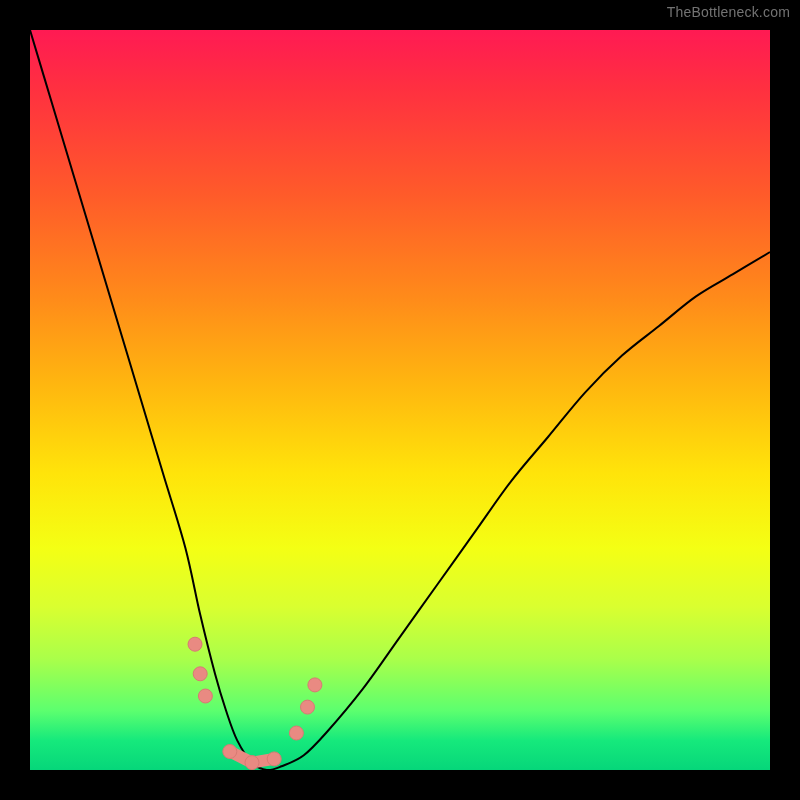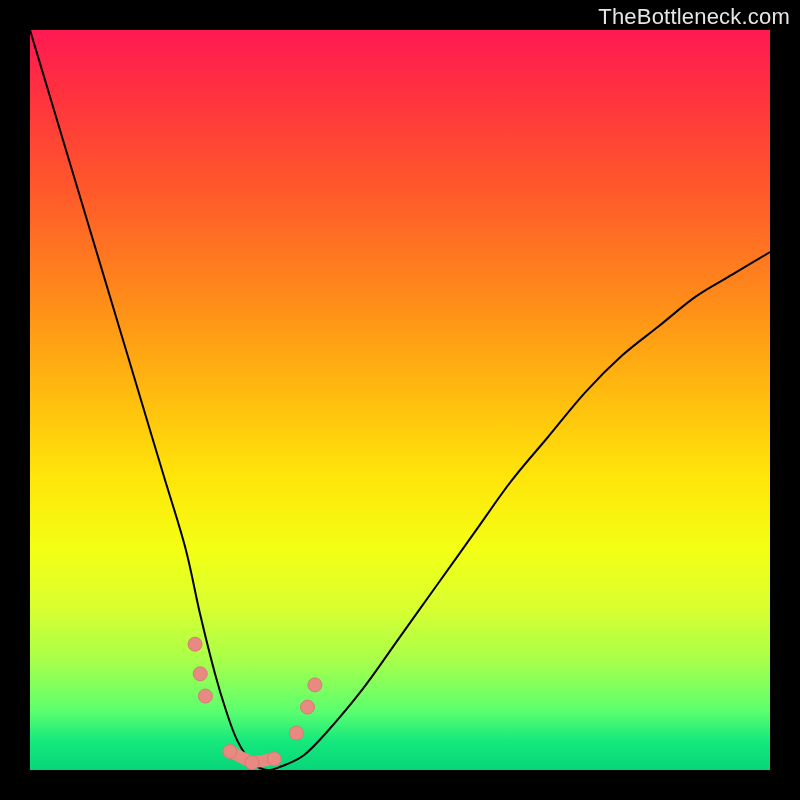--- a/index.html
+++ b/index.html
@@ -36,22 +36,22 @@
       #5cff6f 92%,
       #16e97c 96%,
       #06d67a 100%
     );
   }
   .watermark {
     position: absolute;
     top: 4px;
     right: 10px;
     font-family: Arial, Helvetica, sans-serif;
-    font-size: 22px;
-    color: #e5e5e5;
+    font-size: 14px;
+    color: #737373;
     letter-spacing: 0.2px;
   }
   svg.curves {
     position: absolute;
     left: 0; top: 0;
     width: 740px; height: 740px;
     overflow: visible;
   }
   .curve {
     fill: none;

